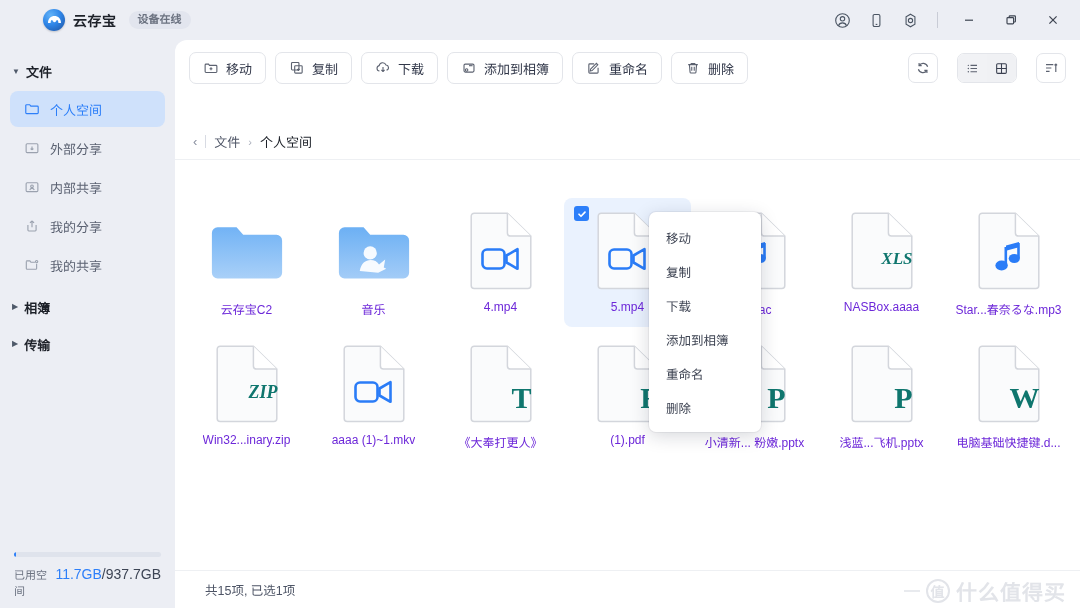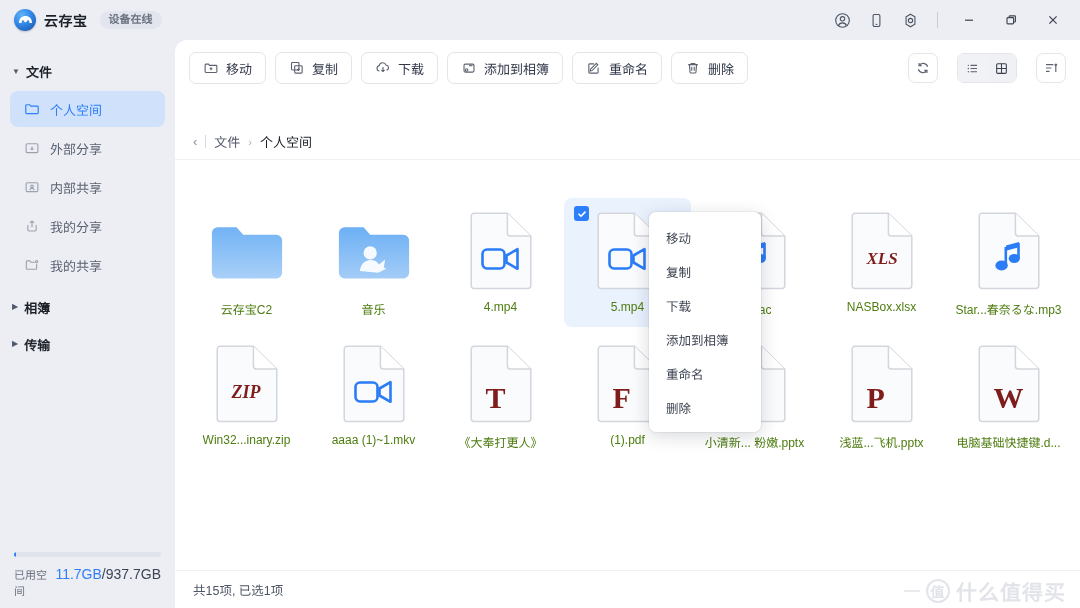--- a/index.html
+++ b/index.html
@@ -17,20 +17,21 @@
     background: #eceef4;
     display: flex; flex-direction: column;
   }
 
   
   .titlebar {
     height: 40px; flex: 0 0 40px;
     display: flex; align-items: center;
     padding-left: 14px;
     background: #eceef4;
+    margin-left: 29px;
   }
   .brand { display: flex; align-items: center; gap: 8px; }
   .logo {
     width: 22px; height: 22px; border-radius: 50%;
     background: radial-gradient(circle at 35% 28%, #63b3f7 0%, #2f86e8 45%, #1c4f9c 100%);
     position: relative; flex: 0 0 22px;
     box-shadow: 0 1px 2px rgba(0,0,0,.18);
   }
   .logo .cloud {
     position: absolute; left: 3.5px; top: 6px;
@@ -176,21 +177,21 @@
   .cell {
     display: flex; flex-direction: column; align-items: center;
     padding: 12px 4px 10px;
     border-radius: 8px;
     position: relative;
   }
   .cell.selected { background: #eaf2fe; }
   .thumb { width: 74px; height: 82px; display: flex; align-items: center; justify-content: center; position: relative; }
   .fname {
     margin-top: 8px;
-    font-size: 12px; color: #4d7c0f;
+    font-size: 12px; color: #6d28d9;
     max-width: 124px;
     text-align: center;
     white-space: nowrap; overflow: hidden; text-overflow: ellipsis;
   }
   .check {
     position: absolute; left: 10px; top: 8px;
     width: 15px; height: 15px; border-radius: 3px;
     background: #2d7ff9;
     display: flex; align-items: center; justify-content: center;
   }
@@ -210,21 +211,21 @@
   .ctx-item {
     height: 34px; display: flex; align-items: center;
     padding-left: 17px;
     font-size: 12.5px; color: #3d4352;
   }
 
   
   .statusbar {
     height: 38px; flex: 0 0 38px;
     display: flex; align-items: center;
-    padding-left: 18px;
+    padding-left: 30px;
     border-top: 1px solid #eef0f3;
     font-size: 12.5px; color: #4e5566;
     position: relative;
     margin-top: 28px;
   }
   .watermark {
     position: absolute; right: 14px; bottom: 2px;
     display: flex; align-items: center; gap: 6px;
     color: #e2e4e9; font-size: 21px; font-weight: bold;
     letter-spacing: 1px;
@@ -236,24 +237,24 @@
     display: flex; align-items: center; justify-content: center;
     font-size: 14px; font-weight: bold;
   }
   .wm-dash { width: 16px; height: 2px; background: #e8eaee; }
 
   
   .doc { position: relative; width: 62px; height: 78px; }
   .doc svg { display: block; }
   .doc .label {
     position: absolute; left: 16px; right: 0; top: 38px;
-    text-align: left;
+    text-align: right;
     font-family: "Liberation Serif", "DejaVu Serif", serif;
     font-weight: bold; font-style: italic;
-    color: #7f1d1d;
+    color: #0f766e;
     line-height: 1;
   }
   .label.sm { font-size: 17px; }
   .label.lg { font-size: 30px; font-style: normal; }
   .label.zip { font-size: 18px; }
 </style>
 </head>
 <body>
 
 <div class="app">
@@ -595,21 +596,21 @@
             <div class="cell">
               <div class="thumb">
                 <span class="doc">
   <svg width="62" height="78" viewBox="0 0 62 78" fill="none">
     <path d="M1.2 4.2A3 3 0 0 1 4.2 1.2h33.2L60.8 24v49.6a3 3 0 0 1-3 3H4.2a3 3 0 0 1-3-3z" fill="#fafbfc" stroke="#d3d6dc" stroke-width="1.5"></path>
     <path d="M37.4 1.2V21a3 3 0 0 0 3 3h20.4" fill="#ffffff" stroke="#d3d6dc" stroke-width="1.5"></path>
   </svg>
       <span class="label sm">XLS</span>
                 </span>
               </div>
-              <div class="fname" title="NASBox.xlsx">NASBox.xlsx</div>
+              <div class="fname" title="NASBox.xlsx">NASBox.aaaa</div>
             </div>
             <div class="cell">
               <div class="thumb">
                 <span class="doc">
   <svg width="62" height="78" viewBox="0 0 62 78" fill="none">
     <path d="M1.2 4.2A3 3 0 0 1 4.2 1.2h33.2L60.8 24v49.6a3 3 0 0 1-3 3H4.2a3 3 0 0 1-3-3z" fill="#fafbfc" stroke="#d3d6dc" stroke-width="1.5"></path>
     <path d="M37.4 1.2V21a3 3 0 0 0 3 3h20.4" fill="#ffffff" stroke="#d3d6dc" stroke-width="1.5"></path>
   </svg>
                   <svg width="30" height="34" viewBox="0 0 30 34" fill="#2a7cf7" style="position:absolute;left:17px;top:28px">
             <path d="M11 5.5 24 2v5.2L11 10.8z"></path>

